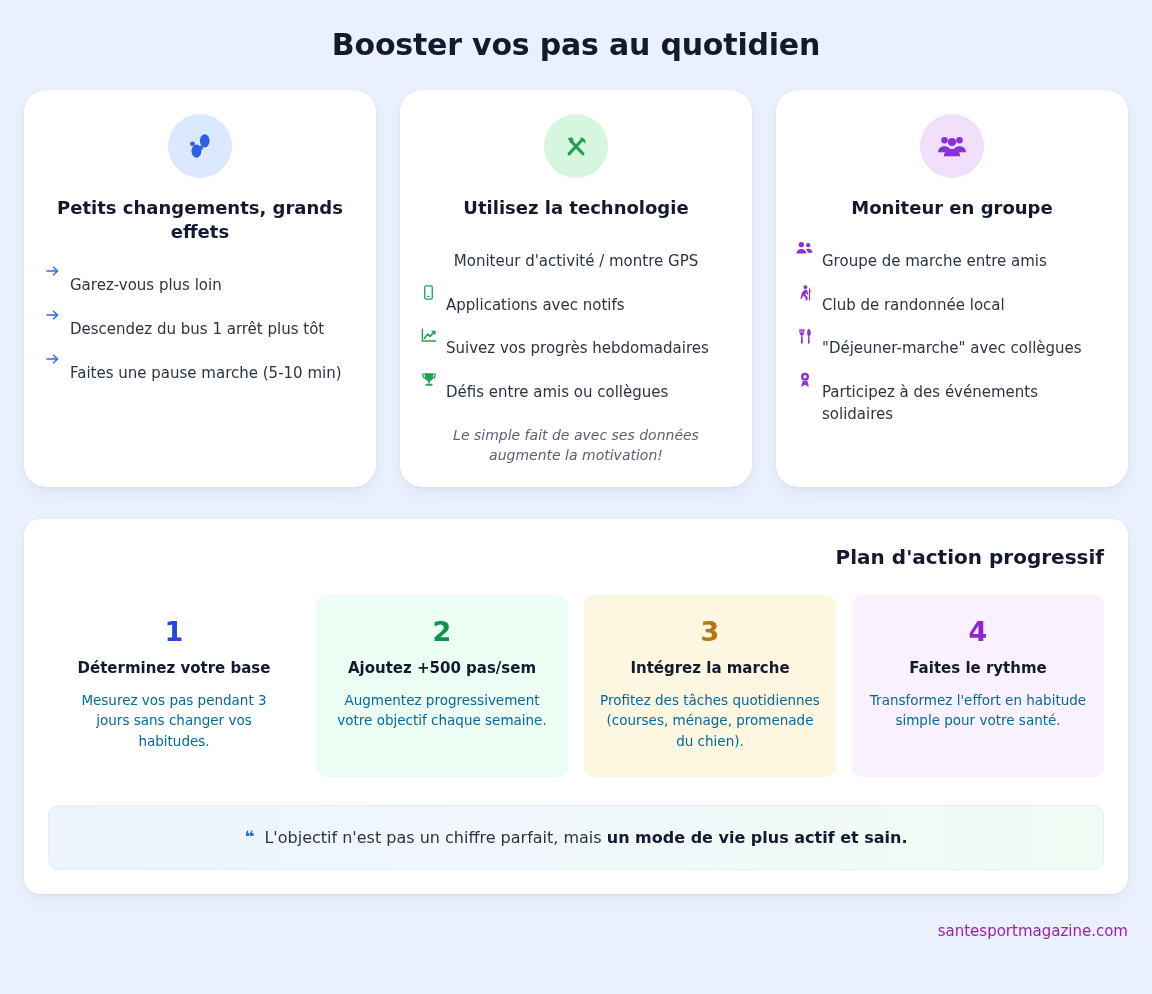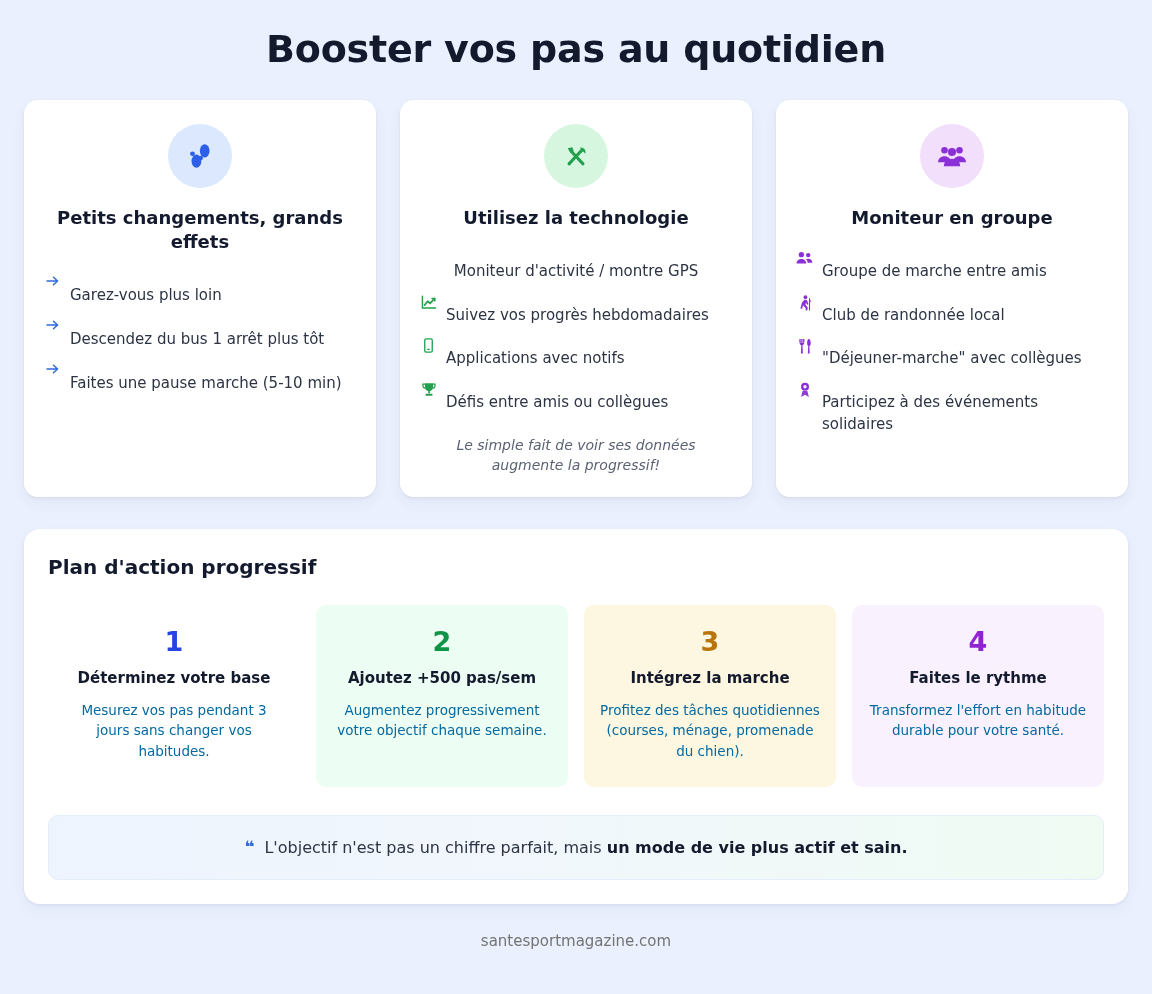--- a/index.html
+++ b/index.html
@@ -16,40 +16,40 @@
   .page {
     width: 1152px;
     height: 994px;
     position: relative;
     padding: 0 24px;
   }
 
   
   .page-title {
     text-align: center;
-    font-size: 38px;
+    font-size: 30px;
     font-weight: bold;
     color: #141a2e;
     letter-spacing: -0.2px;
     padding-top: 26px;
     padding-bottom: 0;
     line-height: 1.25;
   }
 
   
   .cards-row {
     display: flex;
     gap: 24px;
     margin-top: 26px;
     align-items: stretch;
   }
   .card {
     flex: 1 1 0;
     background: #ffffff;
-    border-radius: 14px;
+    border-radius: 22px;
     padding: 24px 20px 22px;
     box-shadow: 0 1px 3px rgba(30,50,110,0.07), 0 6px 14px rgba(30,50,110,0.05);
     display: flex;
     flex-direction: column;
     align-items: center;
     min-height: 365px;
   }
 
   .icon-circle {
     width: 64px;
@@ -116,21 +116,21 @@
 
   
   .plan-panel {
     margin-top: 32px;
     background: #ffffff;
     border-radius: 16px;
     padding: 26px 24px 24px;
     box-shadow: 0 1px 3px rgba(30,50,110,0.07), 0 6px 14px rgba(30,50,110,0.05);
   }
   .plan-title {
-    text-align: left;
+    text-align: right;
     font-size: 20px;
     font-weight: bold;
     color: #141a2e;
     margin-bottom: 26px;
   }
   .steps-row {
     display: flex;
     gap: 16px;
     align-items: stretch;
   }
@@ -178,23 +178,23 @@
     color: #2f6bdd;
     font-size: 17px;
     font-weight: bold;
     line-height: 1;
     flex: none;
   }
   .quote b { color: #141a2e; }
 
   
   .footer {
-    text-align: center;
+    text-align: right;
     font-size: 15px;
-    color: #737373;
+    color: #a21caf;
     margin-top: 28px;
   }
 </style>
 </head>
 <body>
 
 <div class="page">
 
   <h1 class="page-title">Booster vos pas au quotidien</h1>
 
@@ -252,50 +252,50 @@
           <path d="M6.5 7.2 L11.8 6 L13.4 10.4 L9.4 12z" fill="#22a04e"></path>
         </svg>
       </div>
       <div class="card-title">Utilisez la technologie</div>
       <ul class="bullets">
         <li class="bullet centered">
           <span class="bullet-text">Moniteur d'activité / montre GPS</span>
         </li>
         <li class="bullet">
           <span class="bico">
+            <svg width="13" height="15" viewBox="0 0 14 18">
+                <rect x="2.5" y="1" width="9" height="16" rx="1.6" fill="none" stroke="#22a04e" stroke-width="1.6"></rect>
+                <rect x="5.4" y="13" width="3.2" height="1.5" rx="0.7" fill="#22a04e"></rect>
+              </svg>
+          </span>
+          <span class="bullet-text">Applications avec notifs</span>
+        </li>
+        <li class="bullet">
+          <span class="bico">
             <svg width="16" height="15" viewBox="0 0 18 16">
                 <path d="M1.6 1v13.2h14.8" stroke="#22a04e" stroke-width="1.6" fill="none" stroke-linecap="round"></path>
                 <path d="M4 11 L7.4 6.6 L10.2 9 L15.2 3.6" stroke="#22a04e" stroke-width="1.9" fill="none" stroke-linecap="round" stroke-linejoin="round"></path>
                 <path d="M12.4 3.4h3.1v3" fill="none" stroke="#22a04e" stroke-width="1.7" stroke-linecap="round" stroke-linejoin="round"></path>
               </svg>
           </span>
           <span class="bullet-text">Suivez vos progrès hebdomadaires</span>
-        </li>
-        <li class="bullet">
-          <span class="bico">
-            <svg width="13" height="15" viewBox="0 0 14 18">
-                <rect x="2.5" y="1" width="9" height="16" rx="1.6" fill="none" stroke="#22a04e" stroke-width="1.6"></rect>
-                <rect x="5.4" y="13" width="3.2" height="1.5" rx="0.7" fill="#22a04e"></rect>
-              </svg>
-          </span>
-          <span class="bullet-text">Applications avec notifs</span>
         </li>
         <li class="bullet">
           <span class="bico">
             <svg width="16" height="15" viewBox="0 0 18 17">
               <path d="M4.4 1.4h9.2v4.4a4.6 4.6 0 0 1-9.2 0z" fill="#22a04e"></path>
               <path d="M4.4 2.4H2.1v1.5c0 1.7 1.1 2.8 2.4 3M13.6 2.4h2.3v1.5c0 1.7-1.1 2.8-2.4 3" fill="none" stroke="#22a04e" stroke-width="1.4"></path>
               <rect x="8.1" y="9.7" width="1.9" height="3.2" fill="#22a04e"></rect>
               <rect x="5" y="13.3" width="8" height="2.2" rx="0.7" fill="#22a04e"></rect>
             </svg>
           </span>
           <span class="bullet-text">Défis entre amis ou collègues</span>
         </li>
       </ul>
-      <div class="card-note">Le simple fait de voir ses données augmente la progressif!</div>
+      <div class="card-note">Le simple fait de avec ses données augmente la motivation!</div>
     </div>
 
     <div class="card">
       <div class="icon-circle" style="background:#f1dffc;">
         <svg width="30" height="30" viewBox="0 0 34 30">
           <g fill="#8b2fd6">
             <circle cx="8.5" cy="8.5" r="3.7"></circle>
             <circle cx="25.5" cy="8.5" r="3.7"></circle>
             <path d="M1.2 22c0-4 3.3-6.6 7.3-6.6s7.3 2.6 7.3 6.6z"></path>
             <path d="M18.2 22c0-4 3.3-6.6 7.3-6.6s7.3 2.6 7.3 6.6z"></path>
@@ -380,21 +380,21 @@
 
       <div class="step" style="background:#fdf6e0;">
         <div class="step-num" style="color:#b8750b;">3</div>
         <div class="step-head">Intégrez la marche</div>
         <div class="step-desc">Profitez des tâches quotidiennes (courses, ménage, promenade du chien).</div>
       </div>
 
       <div class="step" style="background:#faf1fe;">
         <div class="step-num" style="color:#9024d4;">4</div>
         <div class="step-head">Faites le rythme</div>
-        <div class="step-desc">Transformez l'effort en habitude durable pour votre santé.</div>
+        <div class="step-desc">Transformez l'effort en habitude simple pour votre santé.</div>
       </div>
 
     </div>
 
     <div class="quote">
       <span class="quote-mark">❝</span>
       <span><span>L'objectif n'est pas un chiffre parfait, mais </span><b>un mode de vie plus actif et sain.</b></span>
     </div>
   </div>
 

